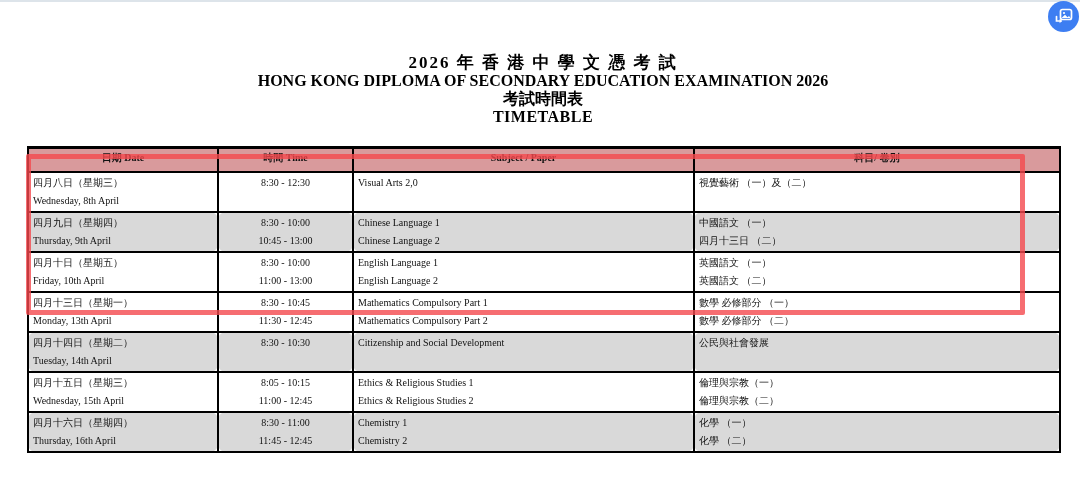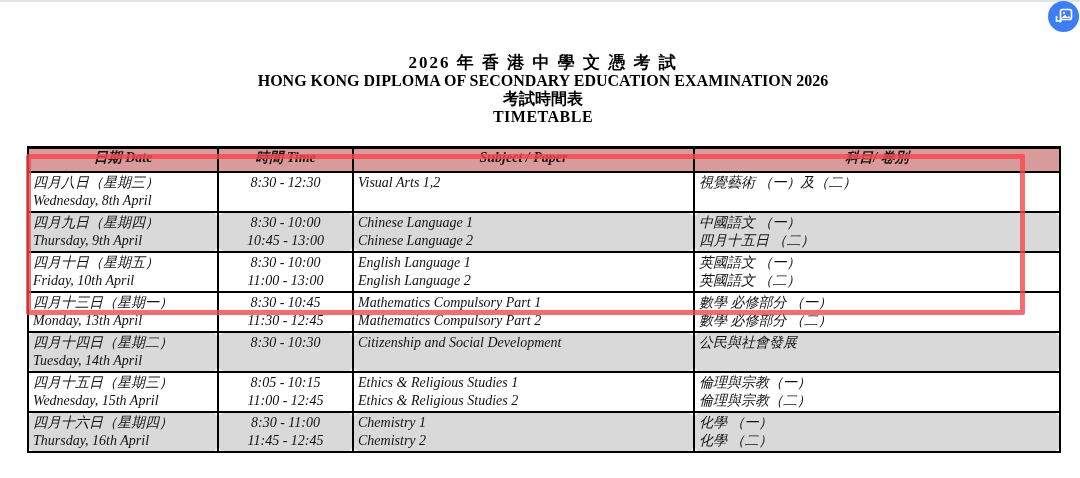--- a/index.html
+++ b/index.html
@@ -34,26 +34,25 @@
   }
   table.timetable {
     border-collapse: collapse;
     table-layout: fixed;
     width: 1032px;
     background: #fff;
   }
   table.timetable td, table.timetable th {
     border: 2px solid #000;
     vertical-align: top;
-    font-size: 14px;
+    font-size: 10px;
     line-height: 18px;
     color: #111;
     overflow: hidden;
     white-space: nowrap;
-    font-style: italic;
   }
   table.timetable { border-top: 3px solid #000; }
   th.head-cell {
     height: 24px;
     background: #d99a9c;
     color: #4a4141;
     font-weight: bold;
     text-align: center;
     vertical-align: middle;
     font-size: 14.5px;
@@ -134,42 +133,42 @@
     <tbody id="timetable-body">
         <tr class="data-row">
           <td class="cell-date">
             <div>四月八日（星期三）</div>
             <div>Wednesday, 8th April</div>
           </td>
           <td class="cell-time">
             <div>8:30 - 12:30</div>
           </td>
           <td class="cell-subject">
-            <div>Visual Arts 1,2</div>
+            <div>Visual Arts 2,0</div>
           </td>
           <td class="cell-paper">
             <div>視覺藝術 （一）及（二）</div>
           </td>
         </tr>
         <tr class="data-row shaded">
           <td class="cell-date">
             <div>四月九日（星期四）</div>
             <div>Thursday, 9th April</div>
           </td>
           <td class="cell-time">
             <div>8:30 - 10:00</div>
             <div>10:45 - 13:00</div>
           </td>
           <td class="cell-subject">
             <div>Chinese Language 1</div>
             <div>Chinese Language 2</div>
           </td>
           <td class="cell-paper">
             <div>中國語文 （一）</div>
-            <div>四月十五日 （二）</div>
+            <div>四月十三日 （二）</div>
           </td>
         </tr>
         <tr class="data-row">
           <td class="cell-date">
             <div>四月十日（星期五）</div>
             <div>Friday, 10th April</div>
           </td>
           <td class="cell-time">
             <div>8:30 - 10:00</div>
             <div>11:00 - 13:00</div>

